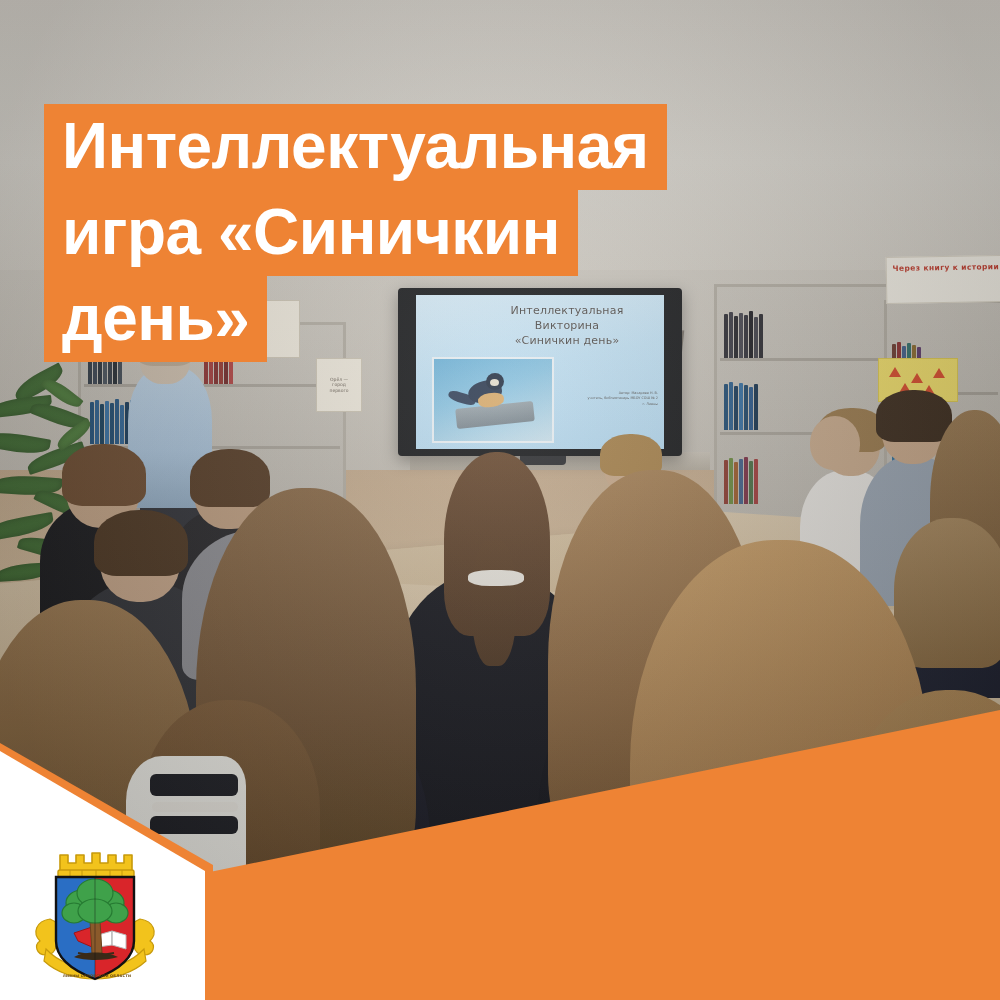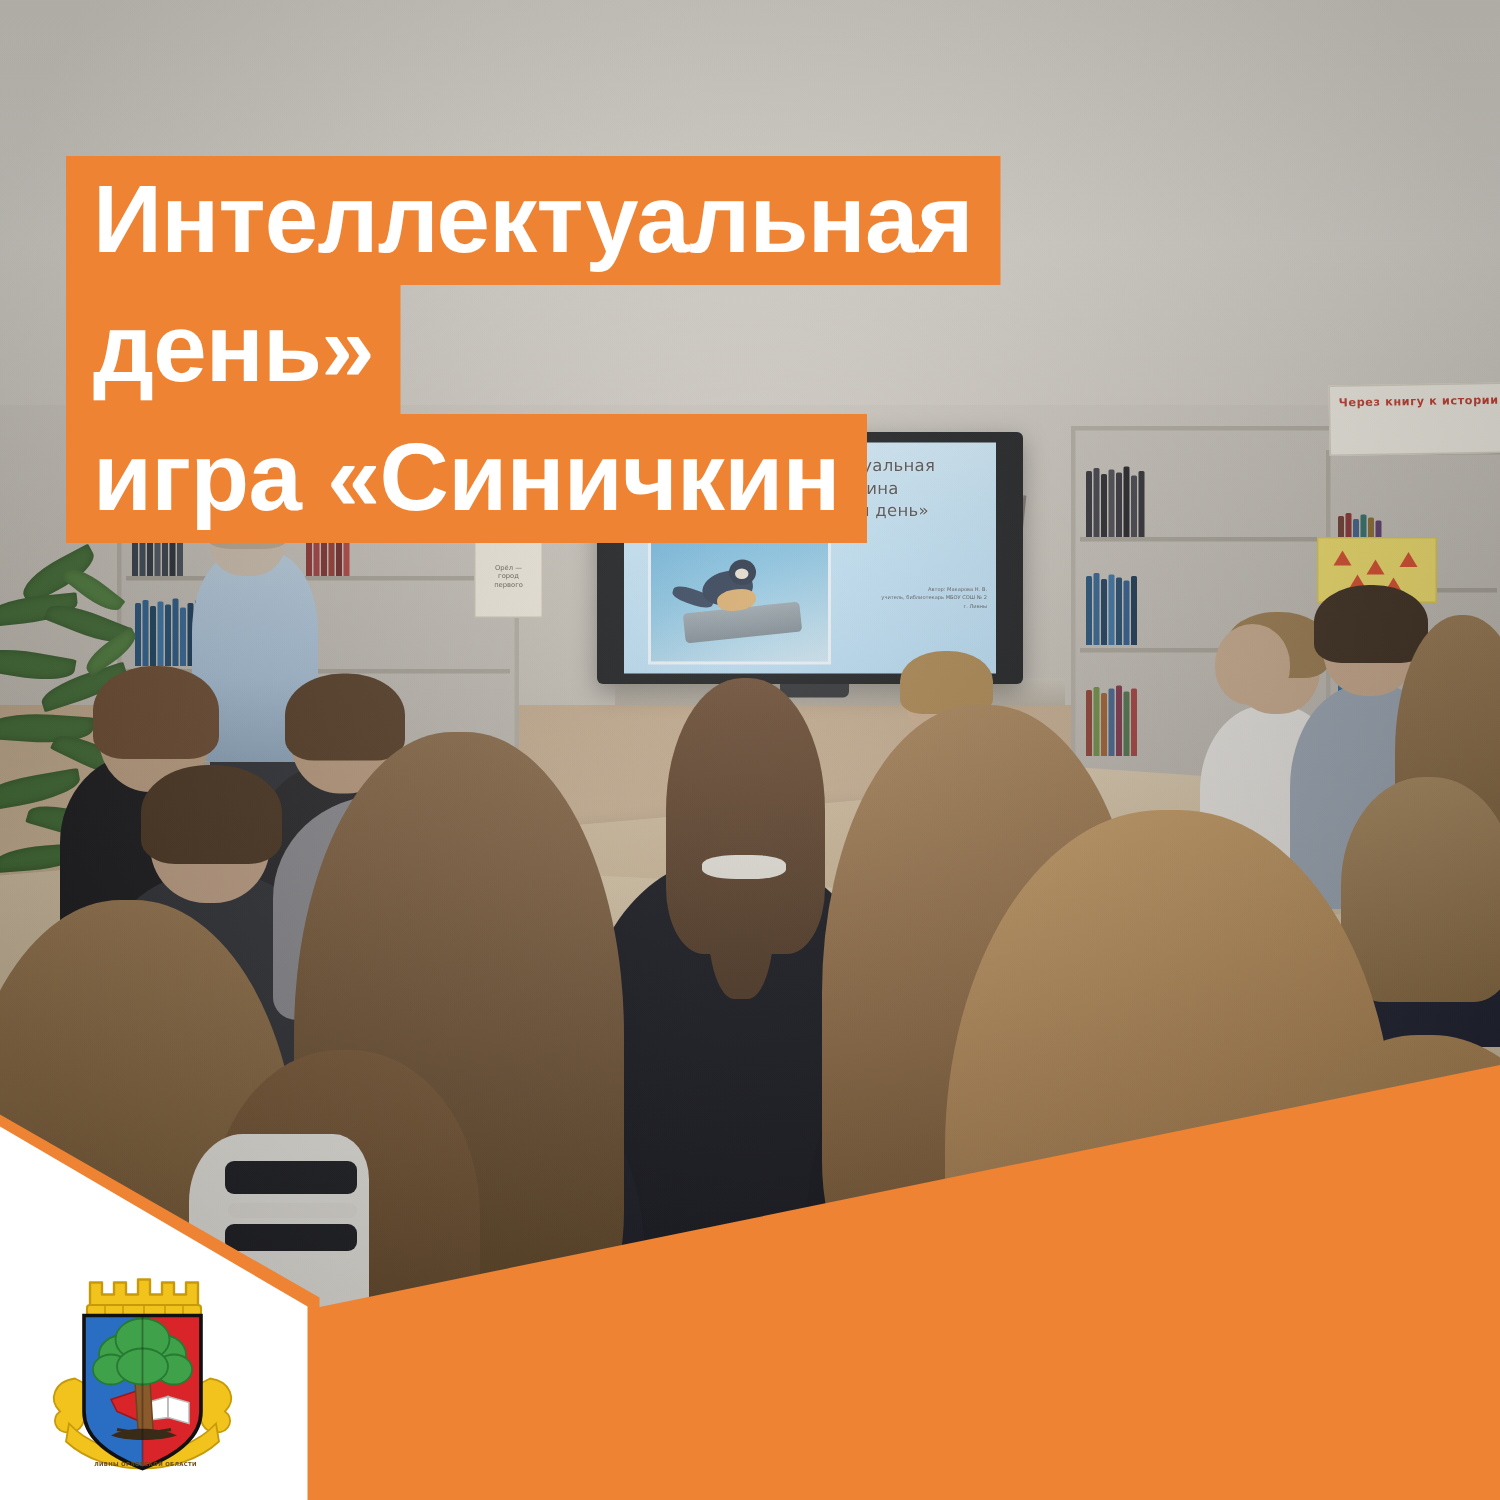--- a/index.html
+++ b/index.html
@@ -490,22 +490,22 @@
 
     <div class="person" style="left:840px;top:690px;">
       <div class="hair-long" style="left:0;top:0;width:220px;height:320px;background:linear-gradient(175deg,#b08a58 0%,#8c6a3e 100%)"></div>
     </div>
 
     <div class="photo-grade"></div>
   </div>
 
   <div class="title-wrap">
     <div class="tline" style="background:#EE8334">Интеллектуальная</div>
+    <div class="tline" style="background:#EE8334">игра «Синичкин</div>
     <div class="tline" style="background:#EE8334">день»</div>
-    <div class="tline" style="background:#EE8334">игра «Синичкин</div>
   </div>
 
   <svg class="corner-wedge" viewBox="0 0 1000 300" preserveAspectRatio="none">
     <polygon points="1000,10 1000,300 0,300 0,215" fill="#EE8334"></polygon>
   </svg>
 
   <svg class="logo-panel" viewBox="0 0 260 275" preserveAspectRatio="none">
     <polygon points="0,18 213,140 213,275 0,275" fill="#EE8334"></polygon>
     <polygon points="0,26 205,146 205,275 0,275" fill="#FFFFFF"></polygon>
   </svg>

